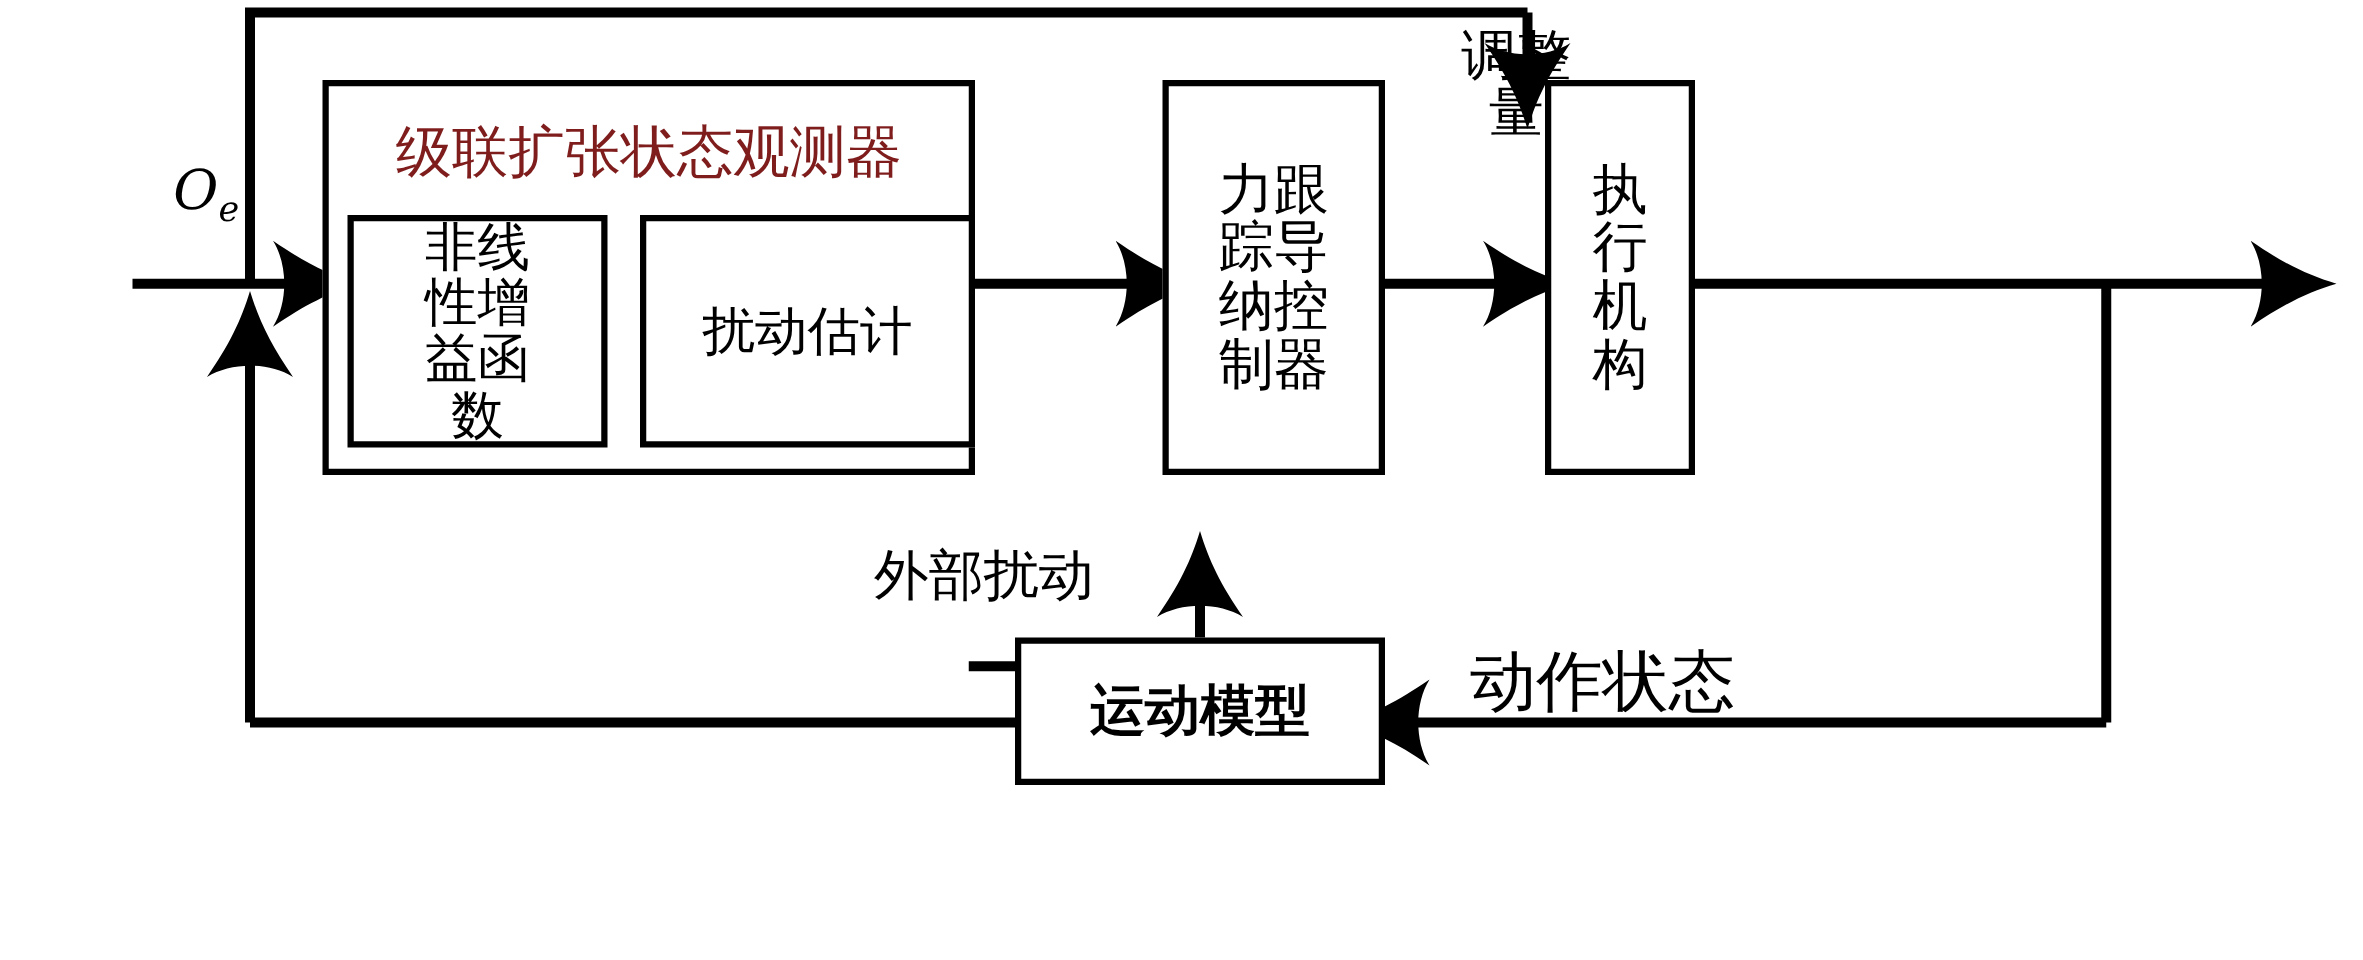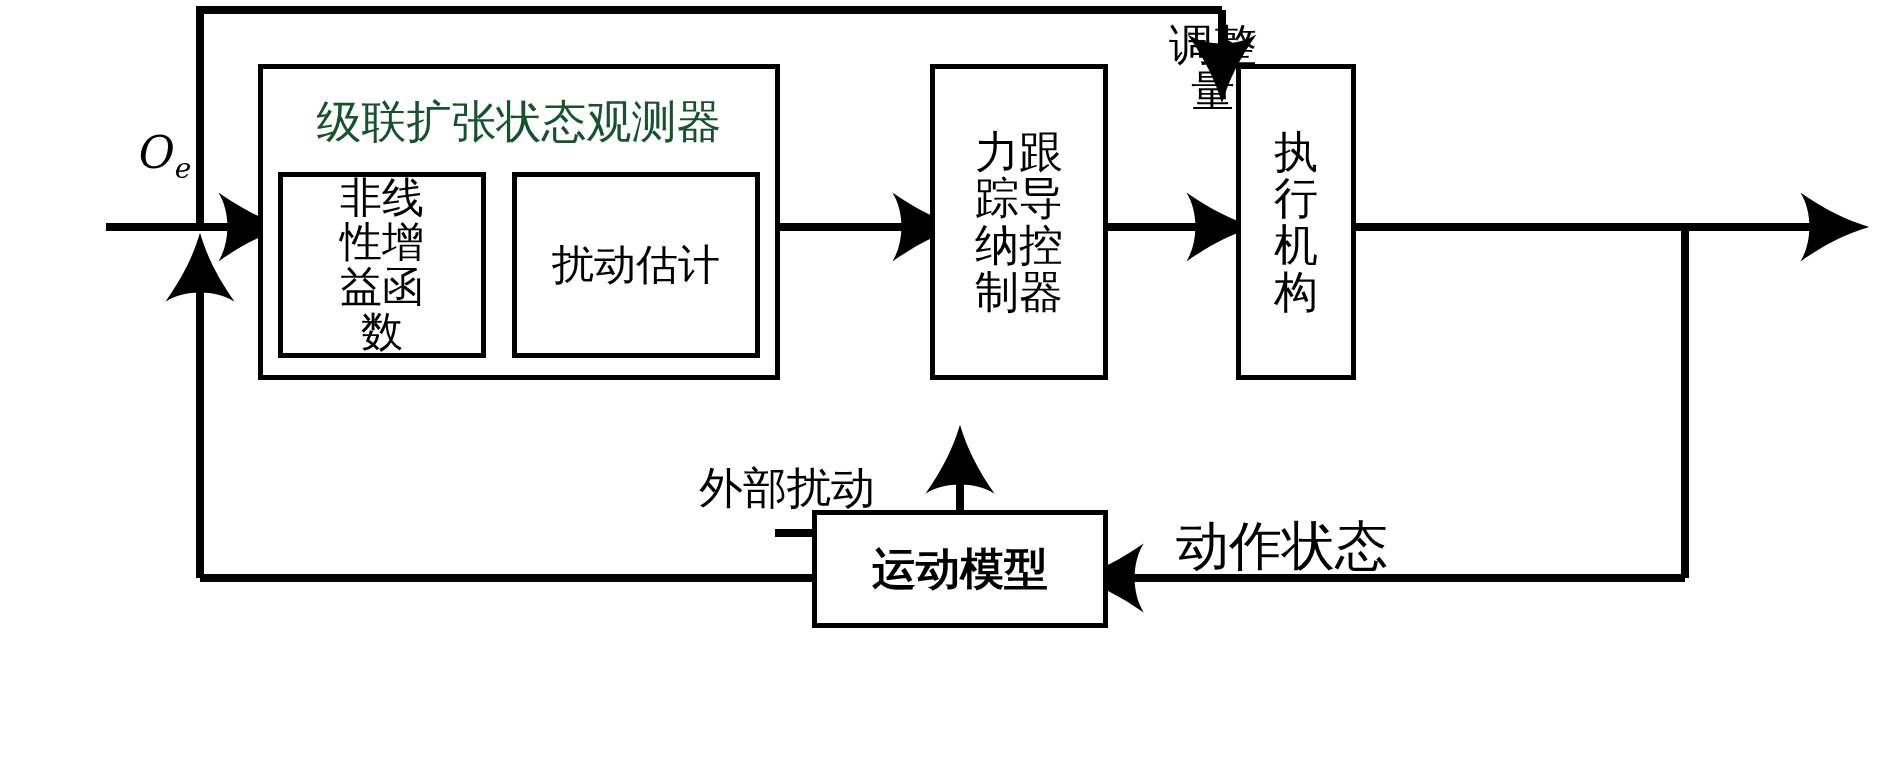--- a/index.html
+++ b/index.html
@@ -38,32 +38,32 @@
   .lbl {
     position: absolute;
     color: #000;
     text-align: center;
     line-height: 1.04;
     white-space: pre-line;
   }
 
   
   #ceso-box      { left:258px;  top:64px;  width:522px; height:316px; font-size:44px; align-items:flex-start; justify-content:center; padding-top:28px; }
-  #ceso-title    { position:absolute; left:258px; top:92px; width:522px; text-align:center; font-size:45px; color:#14532d; }
+  #ceso-title    { position:absolute; left:258px; top:92px; width:522px; text-align:center; font-size:45px; color:#7f1d1d; }
   #gain-box      { left:278px;  top:172px; width:208px; height:186px; font-size:42px; padding:0 6px; }
-  #dist-box      { left:512px;  top:172px; width:248px; height:186px; font-size:42px; }
+  #dist-box      { left:512px;  top:172px; width:268px; height:186px; font-size:42px; }
   #ctrl-box      { left:930px;  top:64px;  width:178px; height:316px; font-size:44px; }
   #act-box       { left:1224px; top:64px;  width:120px; height:316px; font-size:44px; }
   #motion-box    { left:812px;  top:510px; width:296px; height:118px; font-size:44px;font-weight:bold; }
 
   #lbl-oe        { left:110px;  top:130px; width:110px; font-size:44px; font-style:italic; }
   #lbl-oe sub    { font-size:28px; font-style:italic; }
   #lbl-comp      { left:790px;  top:92px;  width:120px; font-size:44px; }
   #lbl-adjust    { left:1118px; top:22px;  width:96px;  font-size:44px; }
-  #lbl-extdist   { left:672px;  top:465px; width:230px; font-size:44px; }
+  #lbl-extdist   { left:672px;  top:438px; width:230px; font-size:44px; }
   #lbl-actstate  { left:1162px; top:518px; width:240px; font-size:53px; }
 </style>
 </head>
 <body>
 
 <div id="stage">
 
   <svg class="wires" viewBox="0 0 1890 768">
     <defs>
       <marker id="ah-r" markerWidth="9" markerHeight="9" refX="1.2" refY="4.5" orient="auto" markerUnits="strokeWidth">

